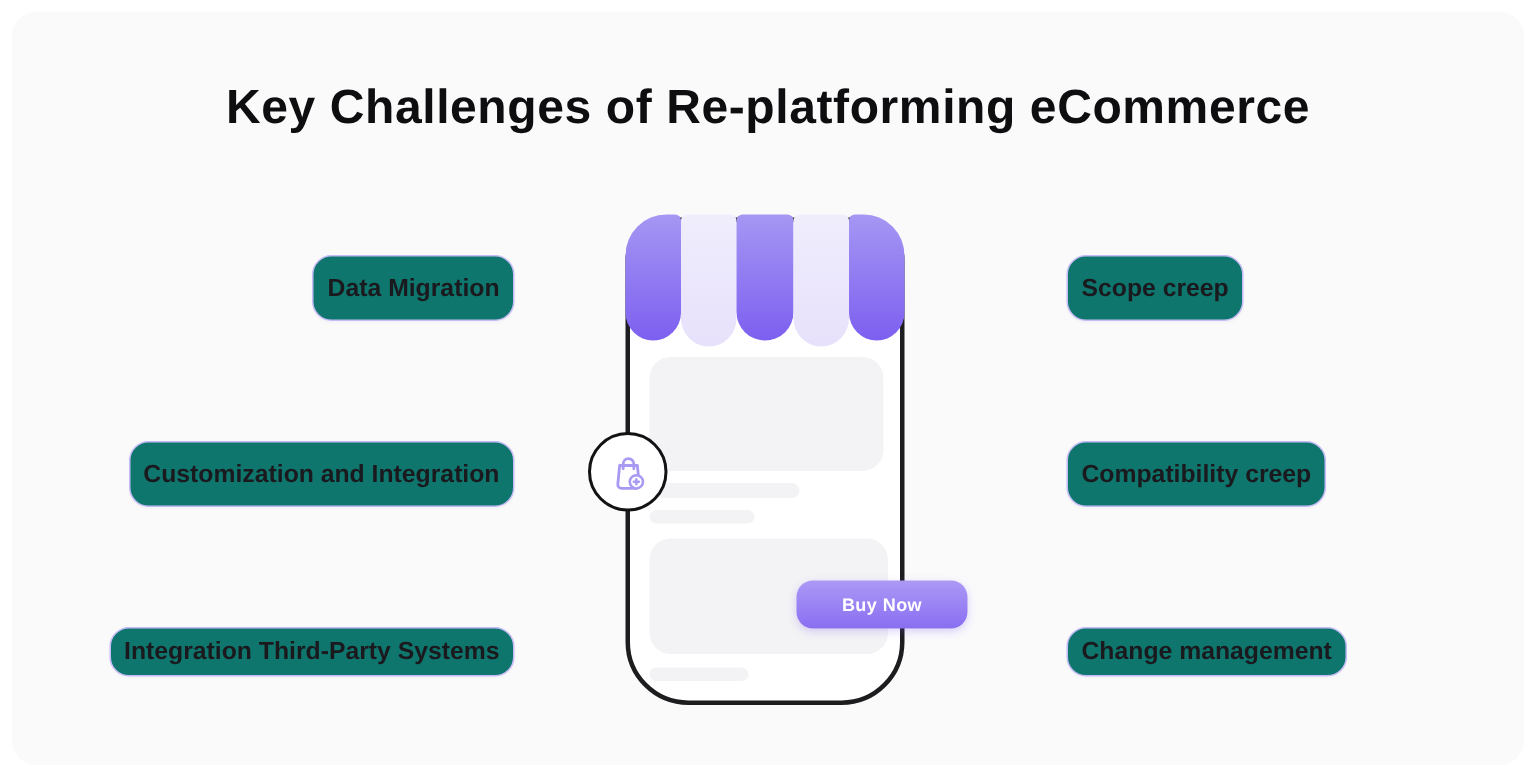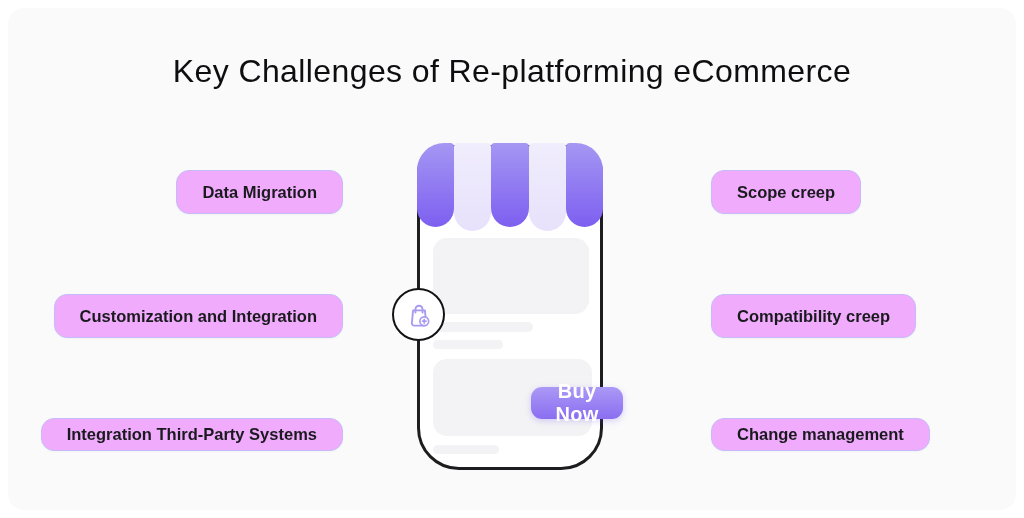--- a/index.html
+++ b/index.html
@@ -6,27 +6,27 @@
   .canvas{
     position:relative;width:1024px;height:518px;background:#ffffff;
     font-family:"Liberation Sans",sans-serif;overflow:hidden;
   }
   .panel{
     position:absolute;left:8px;top:8px;right:8px;bottom:8px;
     background:#fafafb;border-radius:16px;
   }
   .title{
     position:absolute;left:0;right:0;top:53px;margin:0;text-align:center;
-    font-size:32px;font-weight:400;letter-spacing:.4px;color:#0e0e10;
+    font-size:32px;font-weight:700;letter-spacing:.4px;color:#0e0e10;
   }
   .box{
-    position:absolute;height:44px;background:#f0abfc;
+    position:absolute;height:44px;background:#0f766e;
     border:1.5px solid #c5bbf8;border-radius:13px;
     display:flex;align-items:center;justify-content:center;
-    padding:0 25px;font-size:16.5px;font-weight:700;color:#1a1a1e;
+    padding:0 9px;font-size:16.5px;font-weight:700;color:#1a1a1e;
     white-space:nowrap;box-sizing:border-box;
     box-shadow:0 1px 2px rgba(20,10,60,.03);
   }
   .col-left{right:681px;}
   .col-right{left:681px;margin-left:30px;}
   .row-1{top:170px;}
   .row-2{top:294px;}
   .row-3{top:418px;height:33px;}
 
   
@@ -53,24 +53,24 @@
 
   .ph-block{position:absolute;background:#f3f3f5;border-radius:14px;z-index:2;}
   .blk1{left:433px;top:238px;width:156px;height:76px;}
   .blk2{left:433px;top:359px;width:159px;height:77px;}
   .ph-line{position:absolute;background:#f3f3f5;border-radius:5px;z-index:2;}
   .ln1{left:433px;top:322px;width:100px;height:10px;}
   .ln2{left:433px;top:340px;width:70px;height:9px;}
   .ln3{left:433px;top:445px;width:66px;height:9px;}
 
   .buy{
-    position:absolute;left:531px;top:387px;width:92px;height:32px;
+    position:absolute;left:531px;top:387px;width:114px;height:32px;
     border:none;border-radius:11px;
     background:linear-gradient(180deg,#ab99f5 0%,#8a6ef1 100%);
-    color:#ffffff;font-size:20px;font-weight:700;font-family:inherit;
+    color:#ffffff;font-size:12px;font-weight:700;font-family:inherit;
     letter-spacing:.3px;z-index:5;
     display:flex;align-items:center;justify-content:center;cursor:pointer;
     box-shadow:0 2px 6px rgba(110,80,240,.25);
   }
   .badge{
     position:absolute;left:392px;top:288px;width:53px;height:53px;
     border:2.5px solid #131316;border-radius:50%;background:#ffffff;
     box-sizing:border-box;display:flex;align-items:center;justify-content:center;
     z-index:6;
   }

